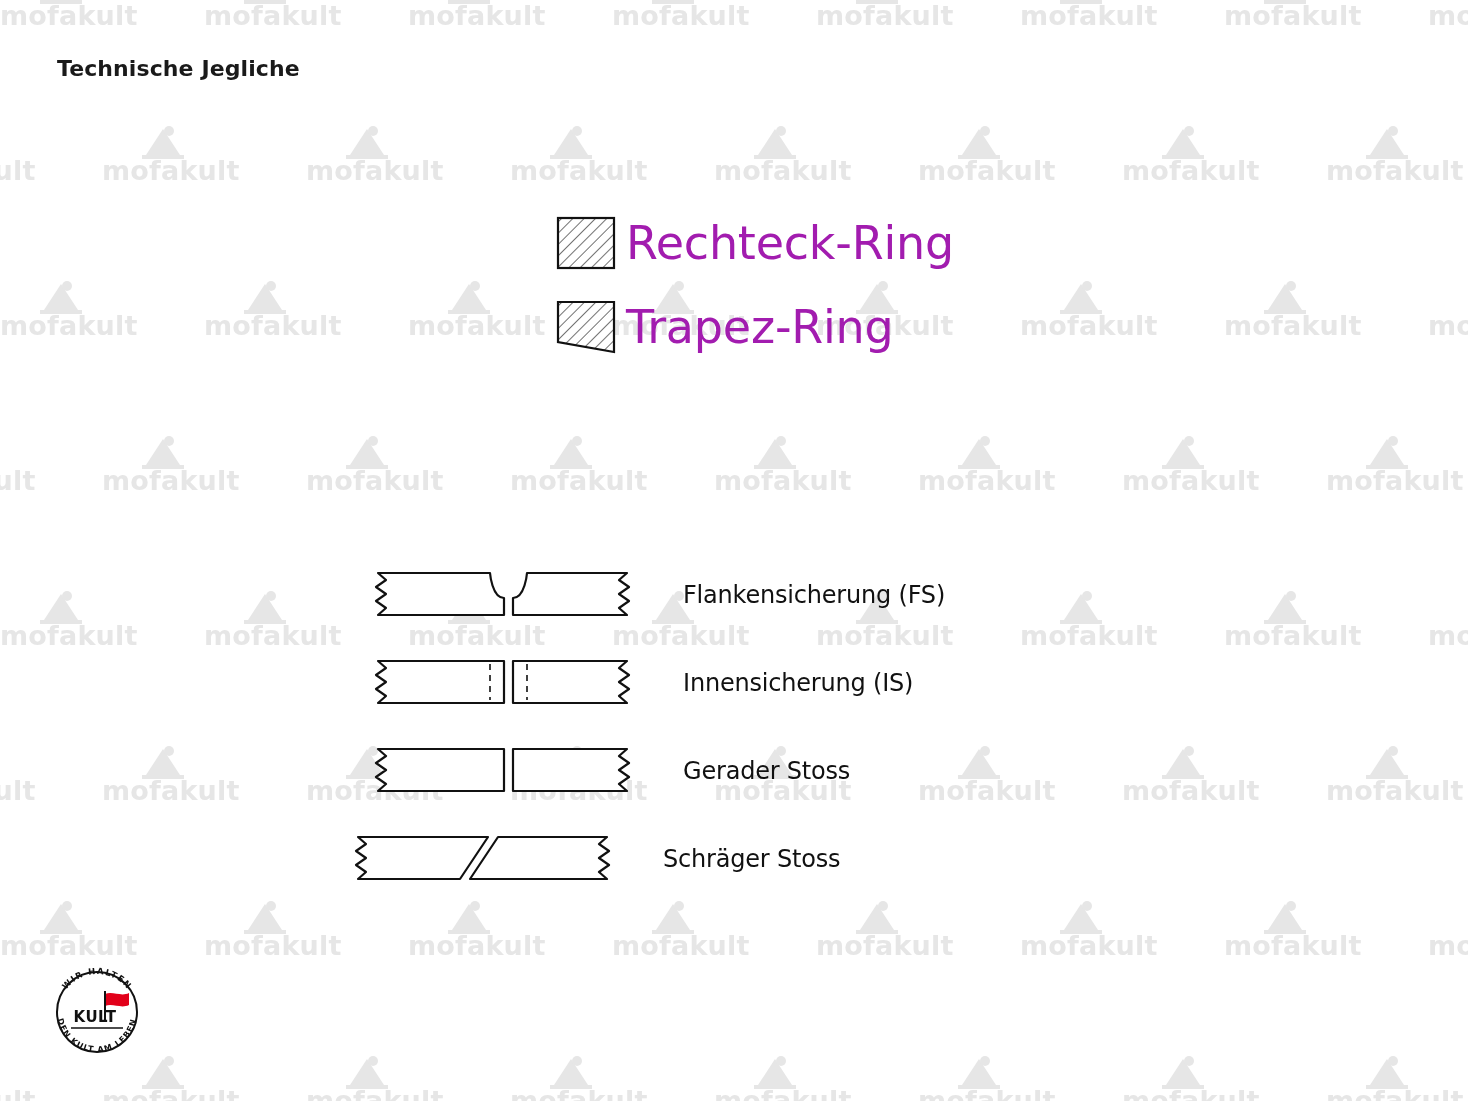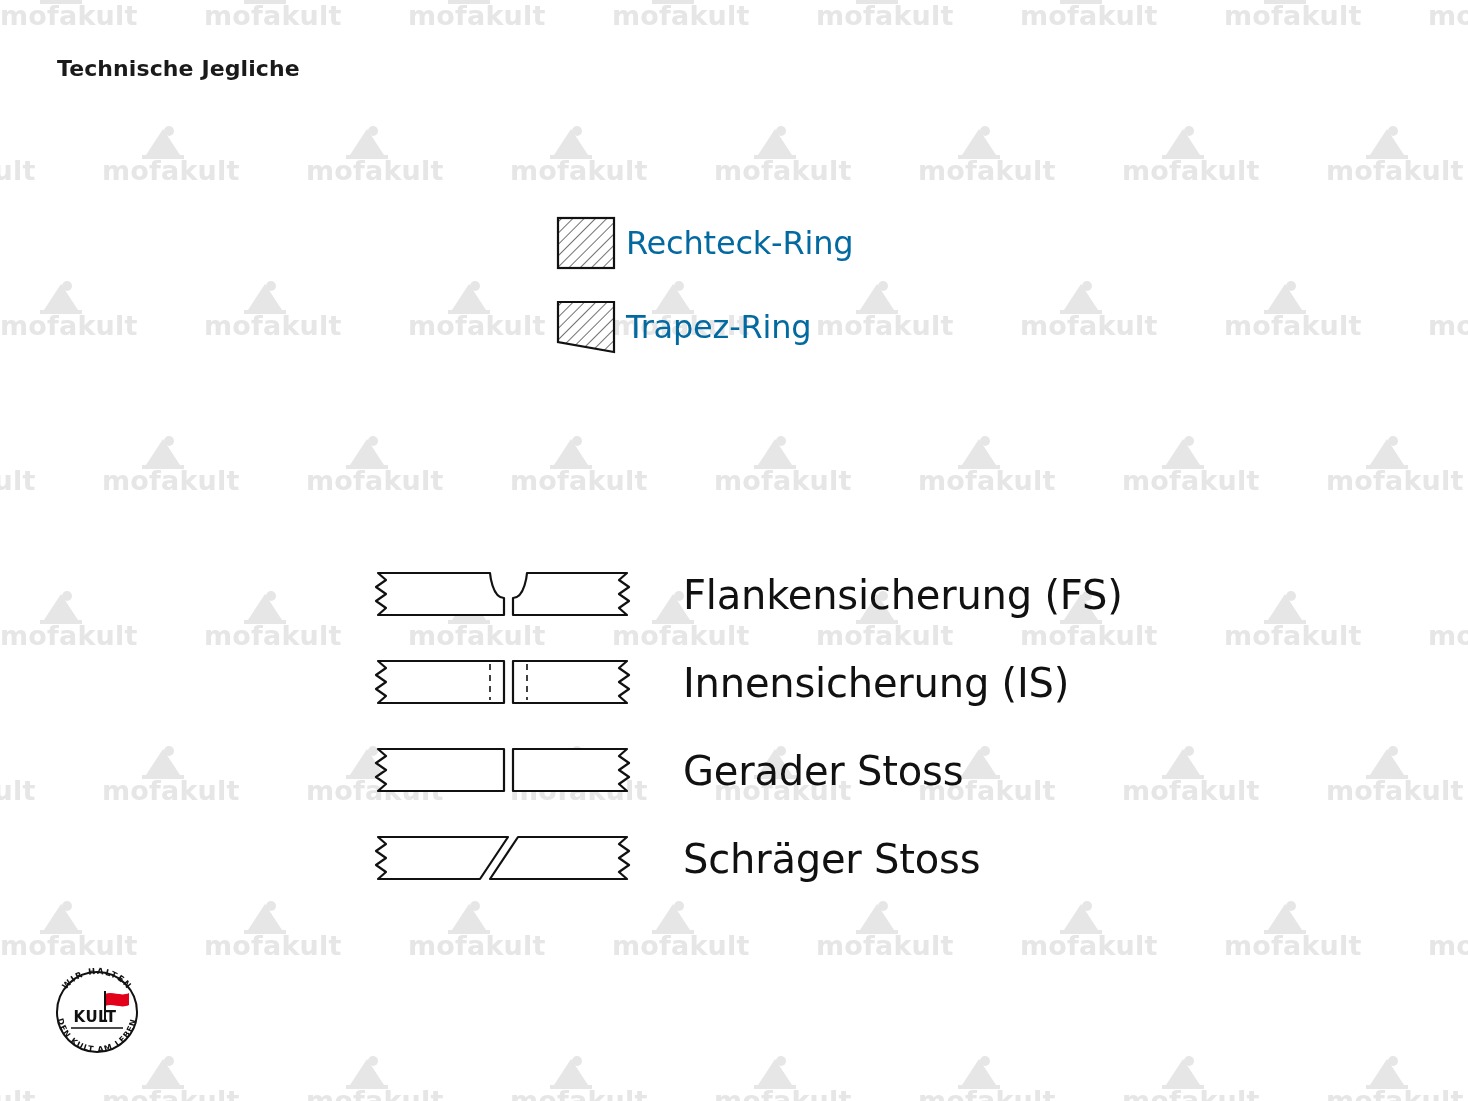--- a/index.html
+++ b/index.html
@@ -61,41 +61,41 @@
     align-items: center;
   }
   .legend-figure {
     width: 70px;
     height: 62px;
     position: relative;
     flex: 0 0 auto;
   }
   .legend-figure svg { display: block; }
   .legend-label {
-    font-size: 32px;
+    font-size: 46px;
     font-weight: 500;
-    color: #0369a1;
+    color: #a21caf;
     white-space: nowrap;
     letter-spacing: -0.2px;
   }
 
   .joint-row {
     position: absolute;
     display: flex;
     align-items: center;
   }
   .joint-figure {
     width: 265px;
     height: 70px;
     flex: 0 0 auto;
     position: relative;
   }
   .joint-figure svg { display: block; }
   .joint-label {
-    font-size: 40px;
+    font-size: 24px;
     font-weight: 500;
     color: #111111;
     white-space: nowrap;
     letter-spacing: -0.2px;
   }
 
   
   #footer {
     position: absolute;
     left: 45px;
@@ -669,21 +669,21 @@
       <svg width="265" height="70" viewBox="0 0 265 70">
         <path d="M6,13 L132,13 L132,55 L6,55 L14,48 L4,41 L14,34 L4,27 L14,20 Z" fill="#fff" stroke="#111" stroke-width="2.2" stroke-linejoin="round"></path>
         <path d="M141,13 L255,13 L247,20 L257,27 L247,34 L257,41 L247,48 L255,55 L141,55 Z" fill="#fff" stroke="#111" stroke-width="2.2" stroke-linejoin="round"></path>
         <line x1="118" y1="16" x2="118" y2="52" stroke="#111" stroke-width="1.6" stroke-dasharray="6 5"></line>
         <line x1="155" y1="16" x2="155" y2="52" stroke="#111" stroke-width="1.6" stroke-dasharray="6 5"></line>
       </svg>
     </div>
     <div class="joint-label" style="margin-left:46px;">Innensicherung (IS)</div>
   </div>
 
-  <div class="joint-row" style="left:372px; top:824px;justify-content:space-between;">
+  <div class="joint-row" style="left:352px; top:824px;justify-content:space-between;">
     <div class="joint-figure">
       <svg width="265" height="70" viewBox="0 0 265 70">
         <path d="M6,13 L136,13 L108,55 L6,55 L14,48 L4,41 L14,34 L4,27 L14,20 Z" fill="#fff" stroke="#111" stroke-width="2.2" stroke-linejoin="round"></path>
         <path d="M146,13 L255,13 L247,20 L257,27 L247,34 L257,41 L247,48 L255,55 L118,55 Z" fill="#fff" stroke="#111" stroke-width="2.2" stroke-linejoin="round"></path>
       </svg>
     </div>
     <div class="joint-label" style="margin-left:46px;">Schräger Stoss</div>
   </div>
 
   <div id="footer">

